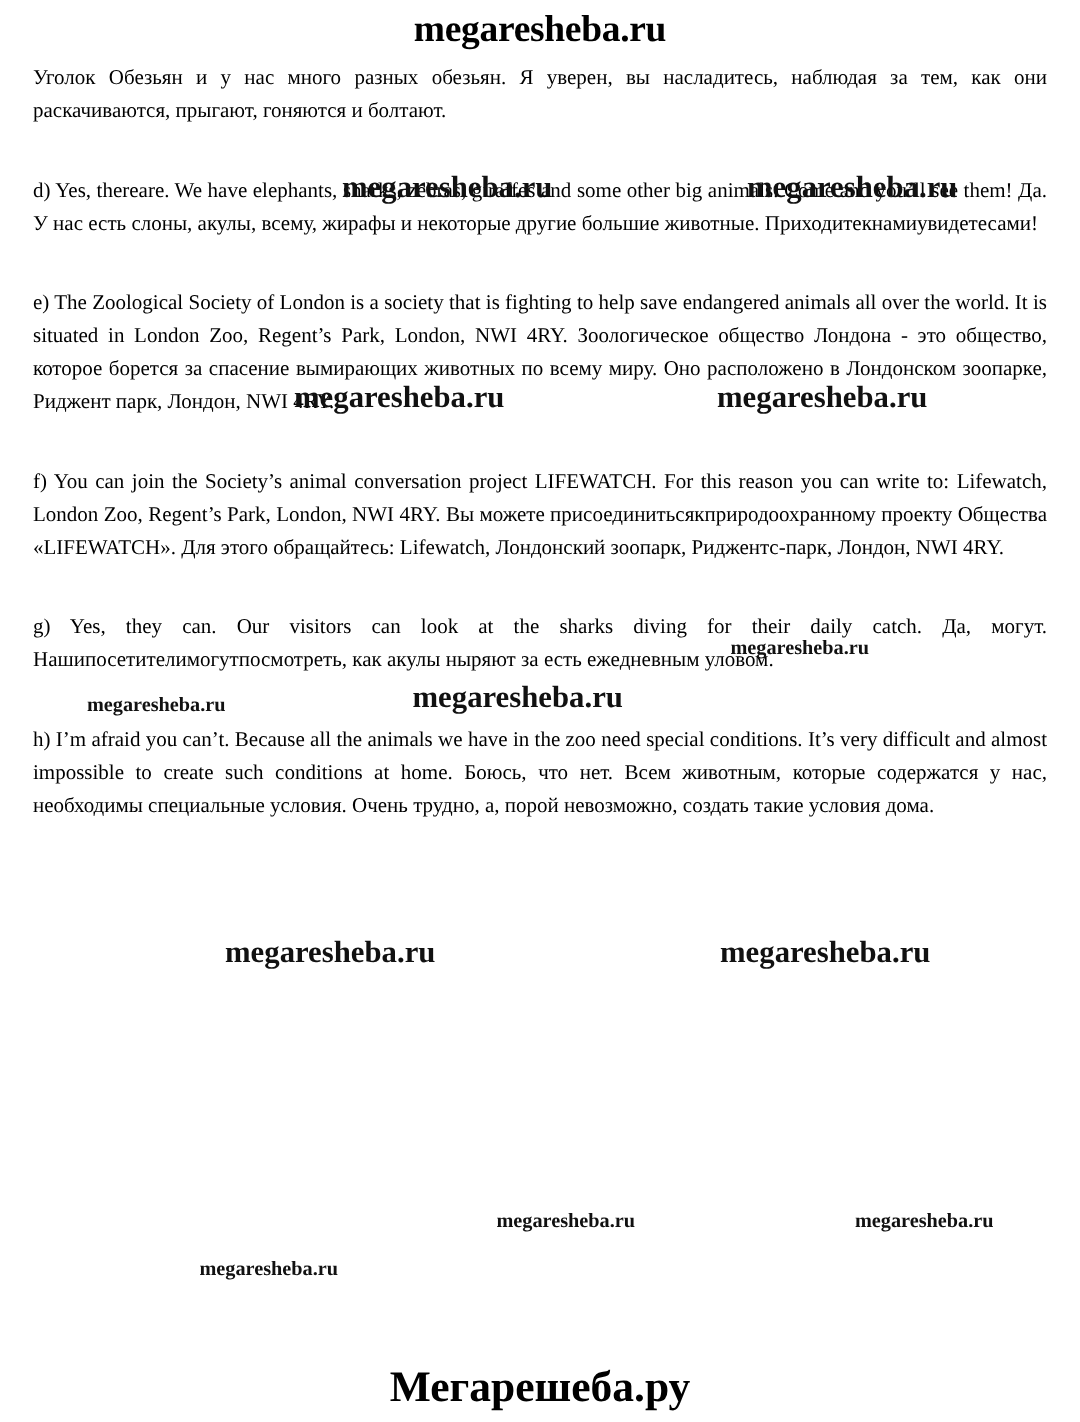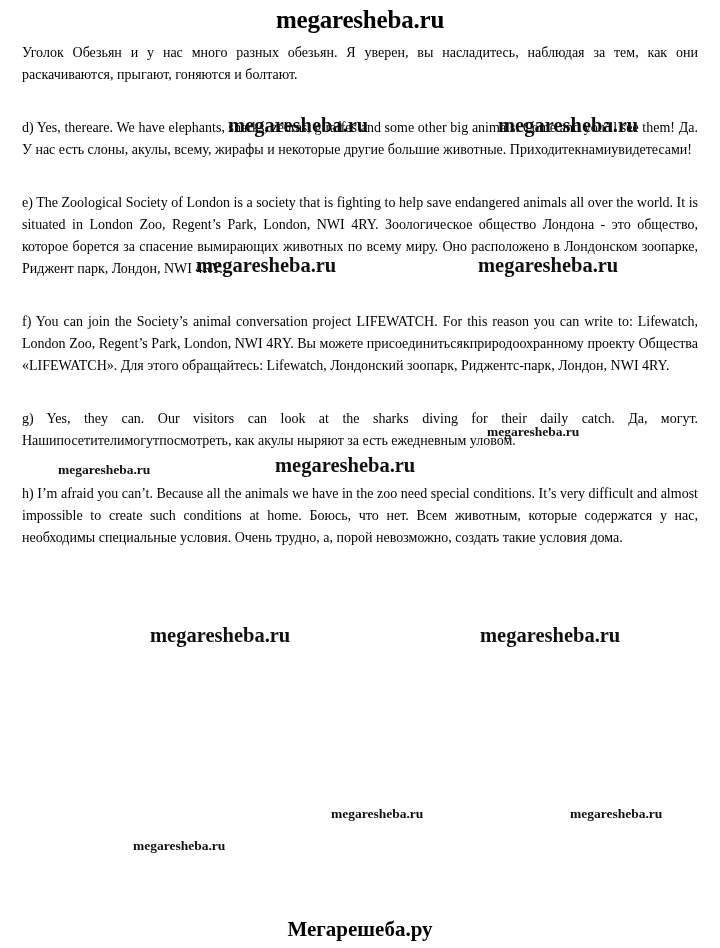--- a/index.html
+++ b/index.html
@@ -28,21 +28,21 @@
     font-weight: bold;
     font-size: 25px;
     letter-spacing: -0.2px;
     margin-top: 6px;
     margin-bottom: 8px;
   }
   .site-footer {
     text-align: center;
     font-family: "Liberation Serif", serif;
     font-weight: bold;
-    font-size: 21px;
+    font-size: 29px;
     position: absolute;
     left: 0;
     right: 0;
     bottom: 12px;
   }
   .para {
     font-size: 14px;
     line-height: 22px;
     text-align: justify;
     text-justify: inter-word;

